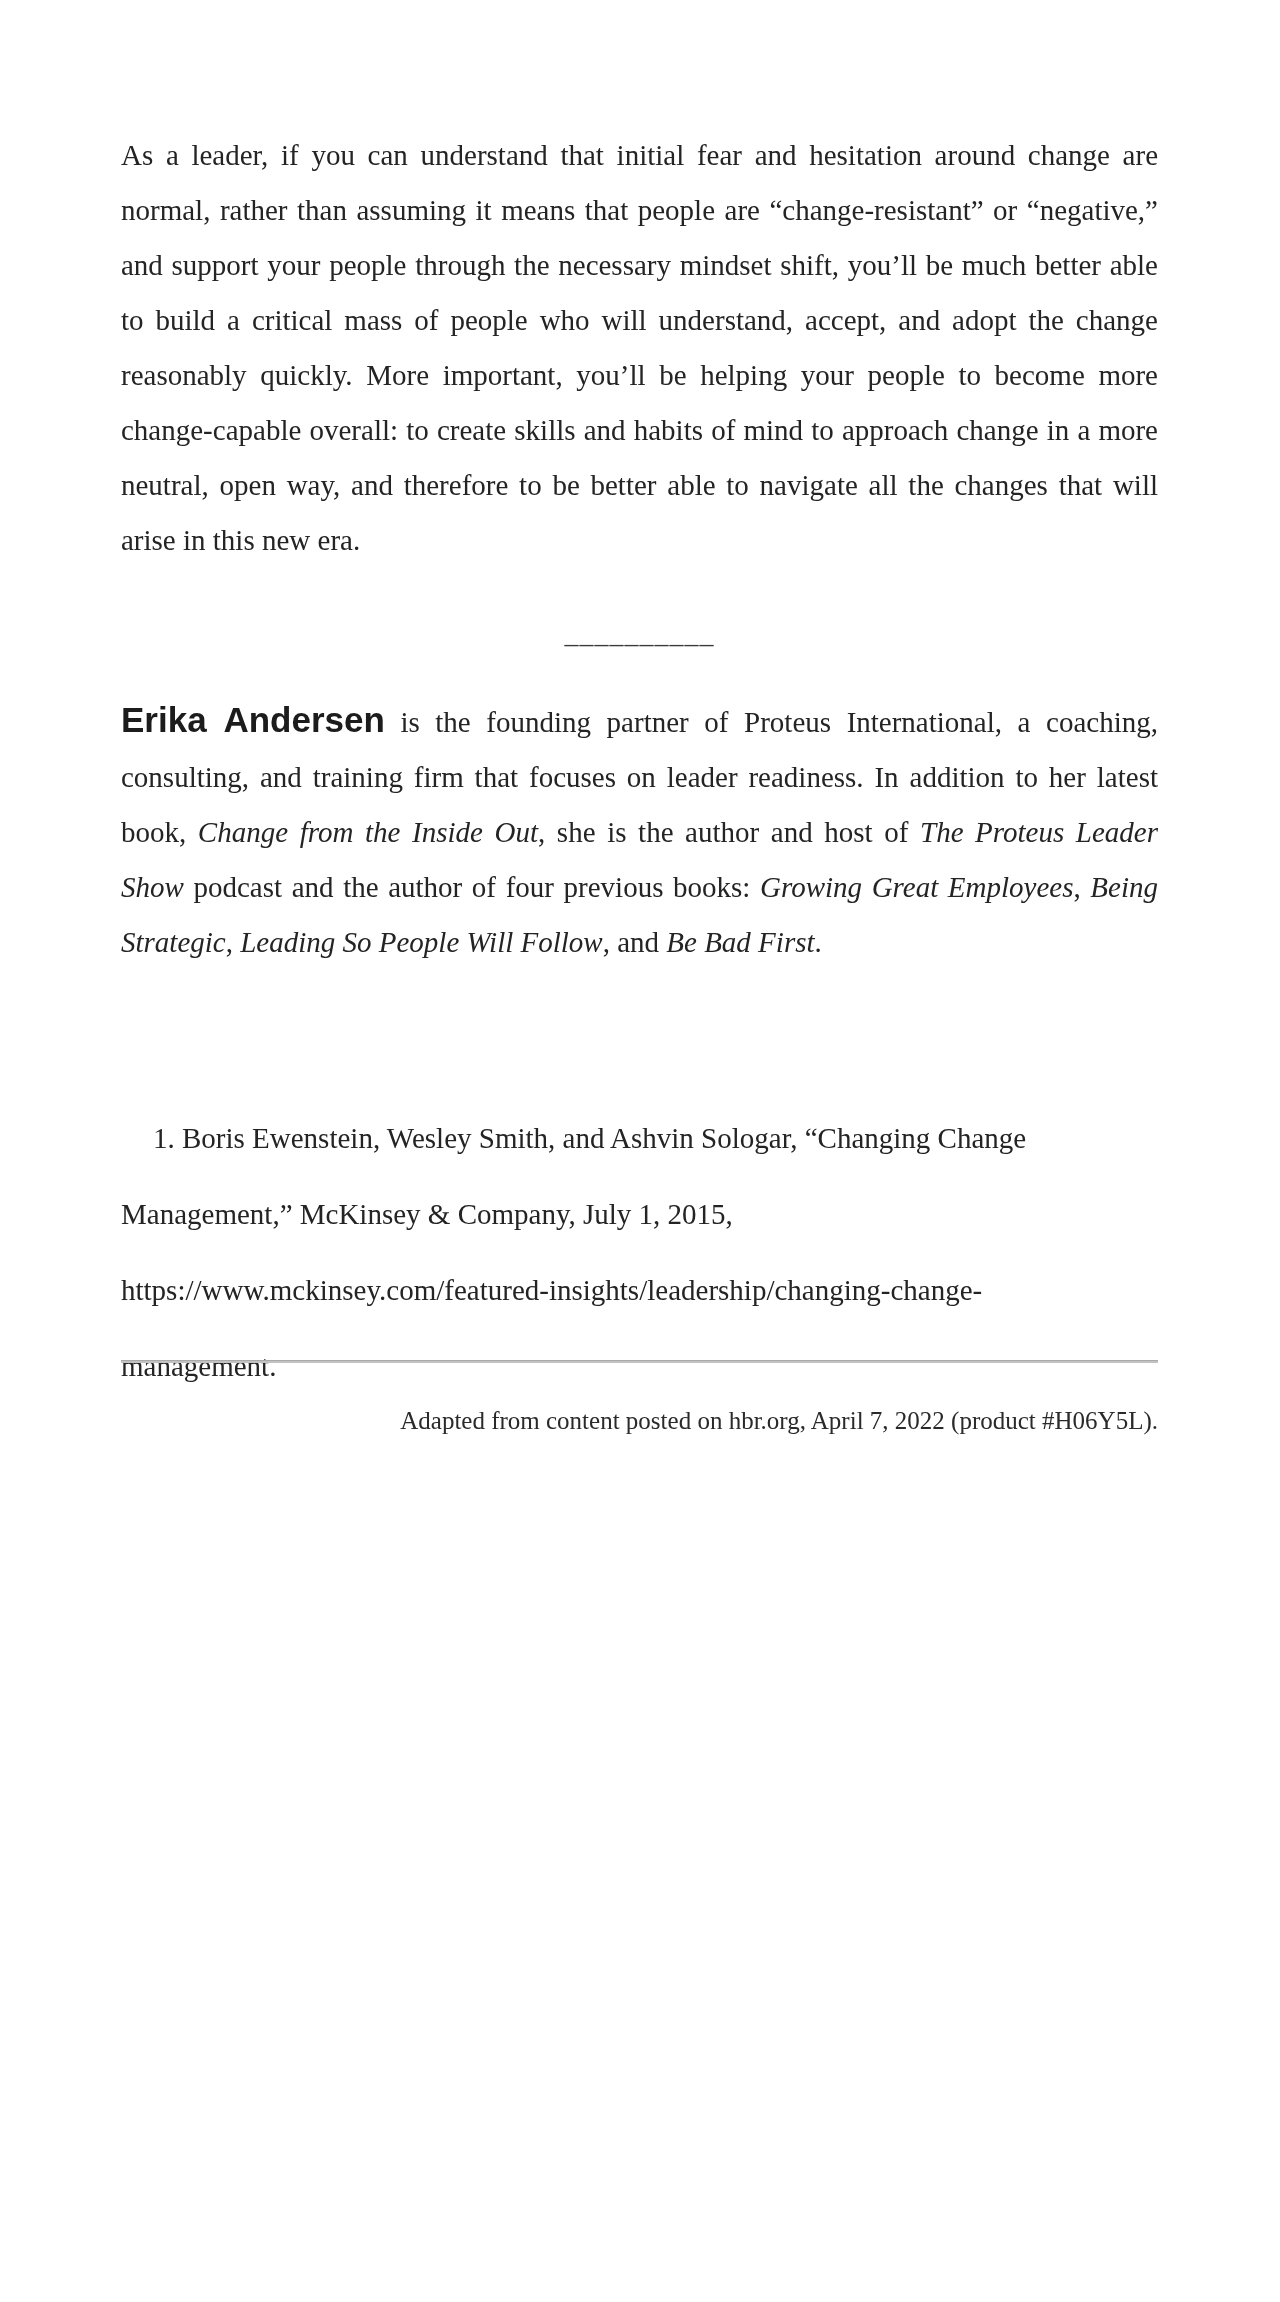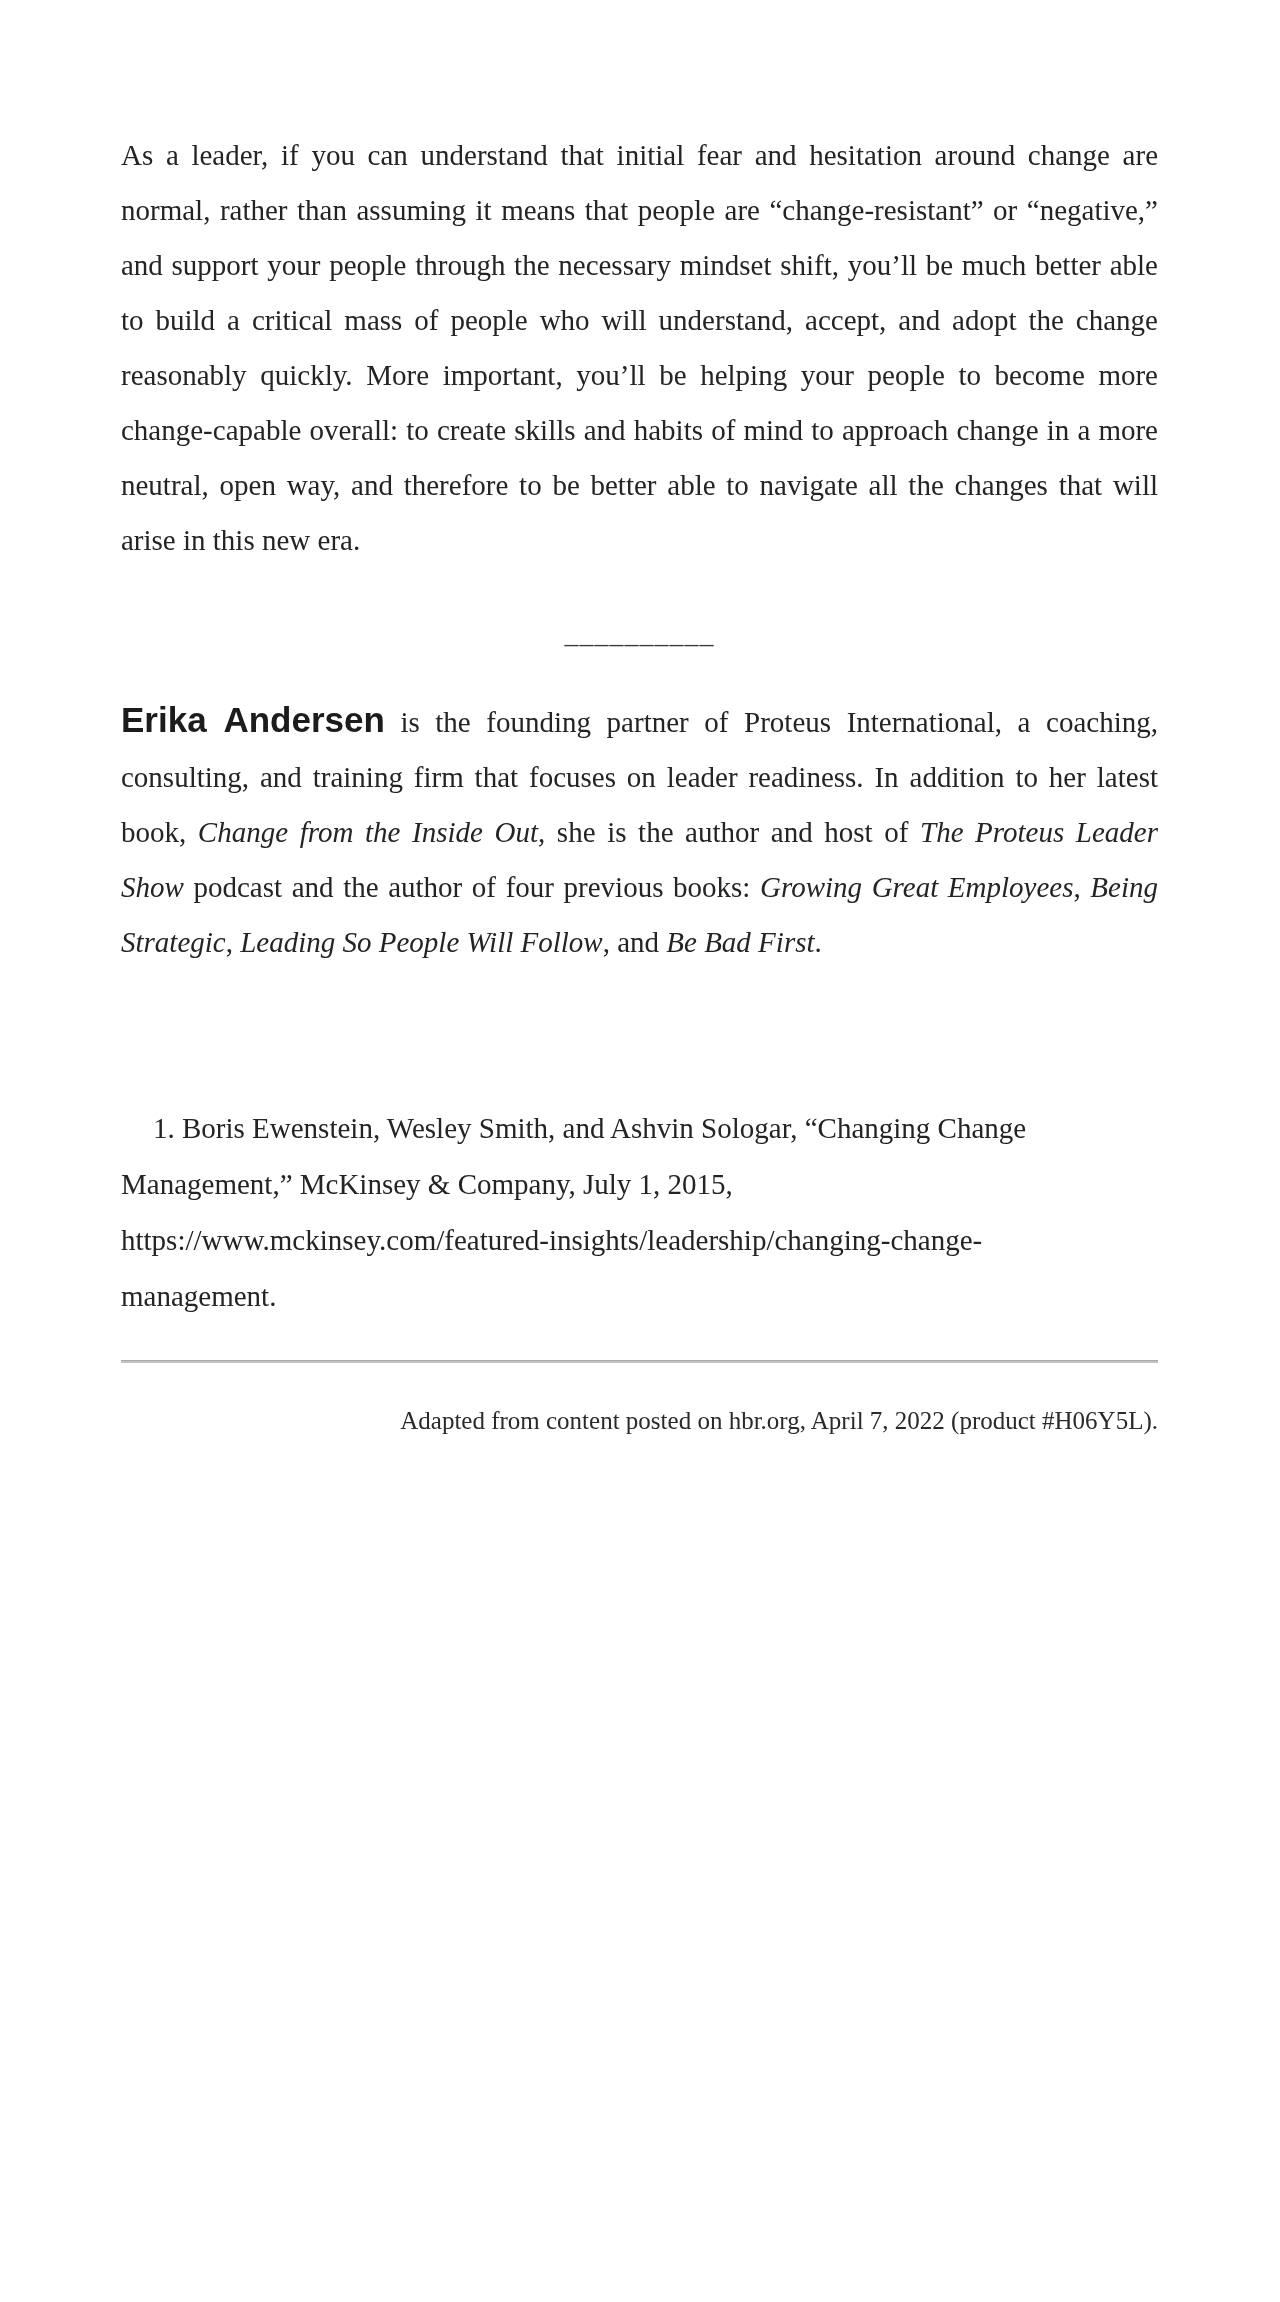--- a/index.html
+++ b/index.html
@@ -49,21 +49,21 @@
     font-family: "Liberation Sans", sans-serif;
     font-weight: 700;
     font-size: 26px;
     line-height: 30px;
     letter-spacing: 0.5px;
     color: #1c1c1c;
   }
   .note-item {
     top: 1100px;
     font-size: 29px;
-    line-height: 56px;
+    line-height: 76px;
     text-indent: 32px;
     text-align: left;
     color: #242424;
   }
   .footer-rule {
     top: 1360px;
     height: 3px;
     background: #c2c2c2;
     border-top: 1px solid #a9a9a9;
     box-sizing: border-box;

